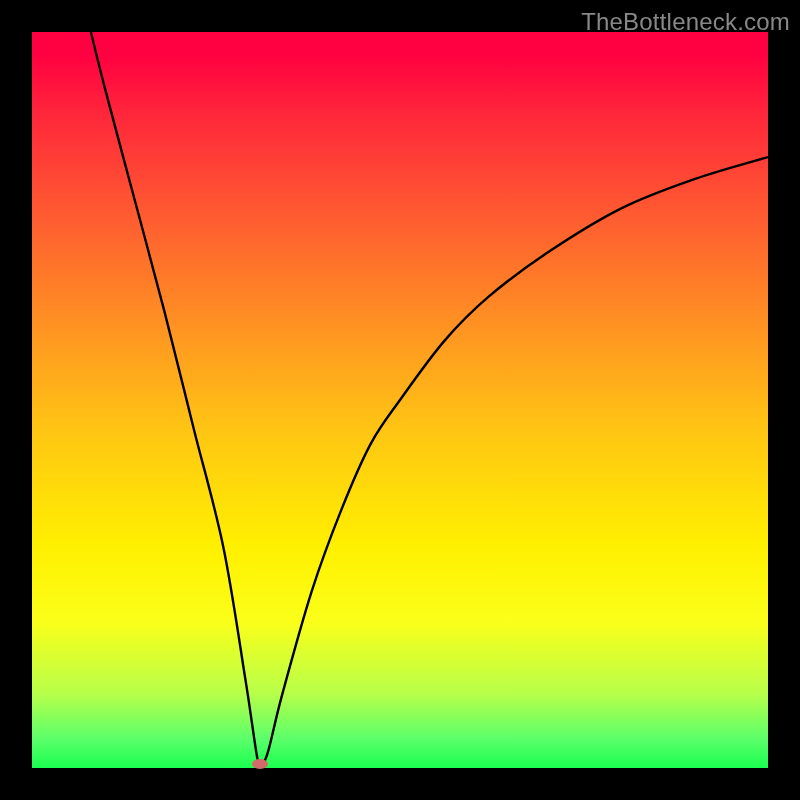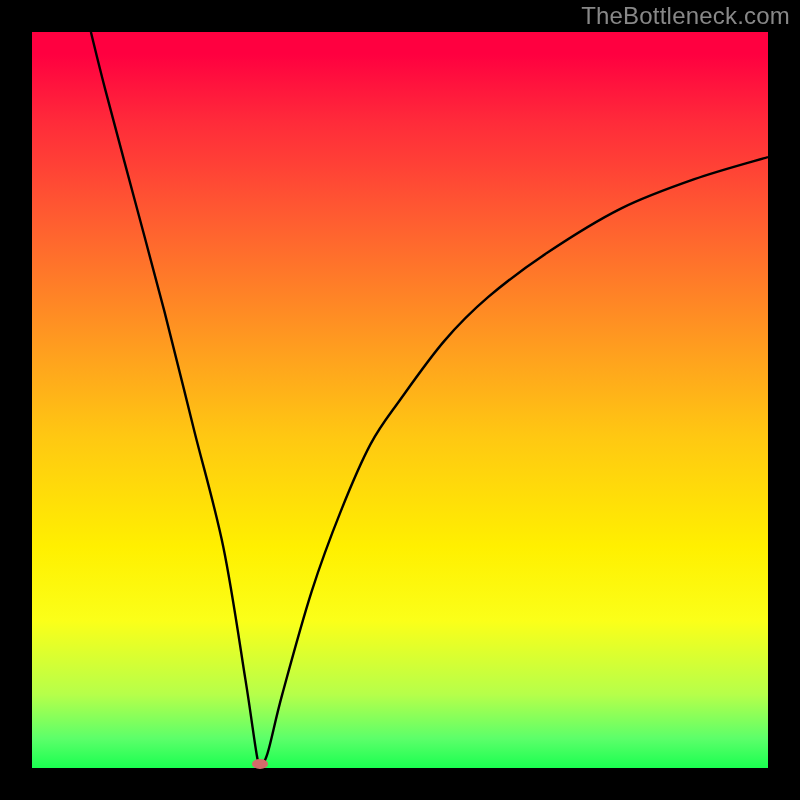--- a/index.html
+++ b/index.html
@@ -25,21 +25,21 @@
       #ffc812 55%,
       #fff000 70%,
       #fbff19 80%,
       #b6ff4a 90%,
       #5cff6a 96%,
       #1aff50 100%
     );
   }
   .watermark {
     position: absolute;
-    top: 2px;
+    top: 8px;
     right: 10px;
     color: #888;
     font-family: Arial, Helvetica, sans-serif;
     font-size: 24px;
     font-weight: 500;
     letter-spacing: 0.2px;
     z-index: 5;
   }
   svg { display: block; }
   .dot {

